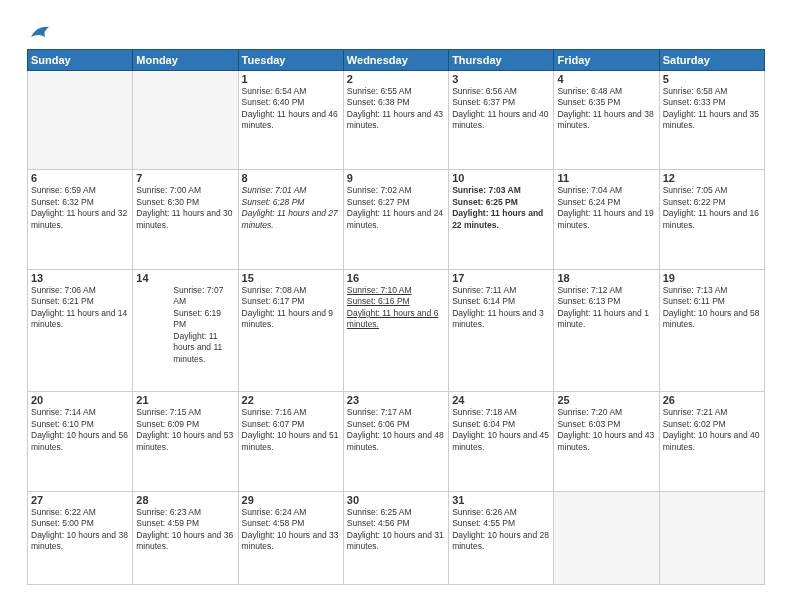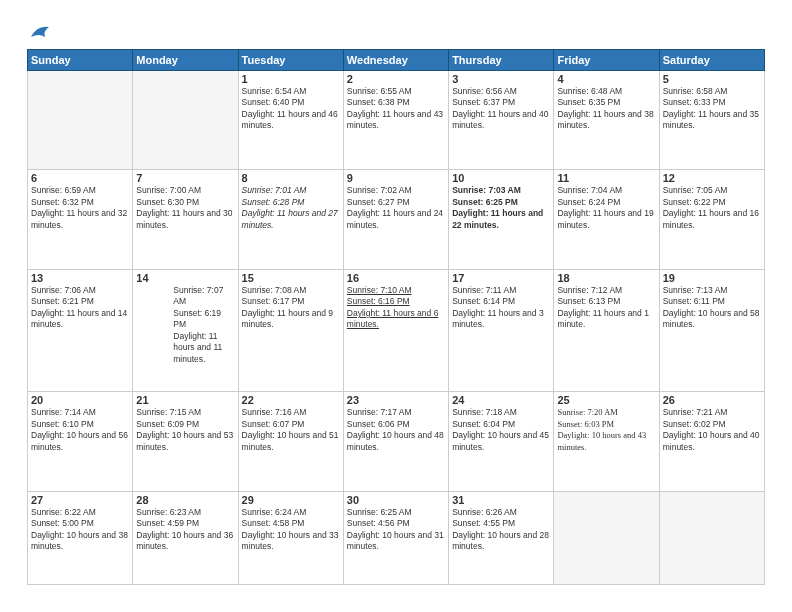--- a/index.html
+++ b/index.html
@@ -280,21 +280,21 @@
 Daylight: 10 hours and 48 minutes.</div>
           </td>
           <td>
             <div class="day-num">24</div>
             <div class="day-info" style="white-space: pre-line;">Sunrise: 7:18 AM
 Sunset: 6:04 PM
 Daylight: 10 hours and 45 minutes.</div>
           </td>
           <td>
             <div class="day-num">25</div>
-            <div class="day-info" style="white-space: pre-line; font-family: Liberation Serif, serif;">Sunrise: 7:20 AM
+            <div class="day-info" style="white-space: pre-line;">Sunrise: 7:20 AM
 Sunset: 6:03 PM
 Daylight: 10 hours and 43 minutes.</div>
           </td>
           <td>
             <div class="day-num">26</div>
             <div class="day-info" style="white-space: pre-line;">Sunrise: 7:21 AM
 Sunset: 6:02 PM
 Daylight: 10 hours and 40 minutes.</div>
           </td>
         </tr>

